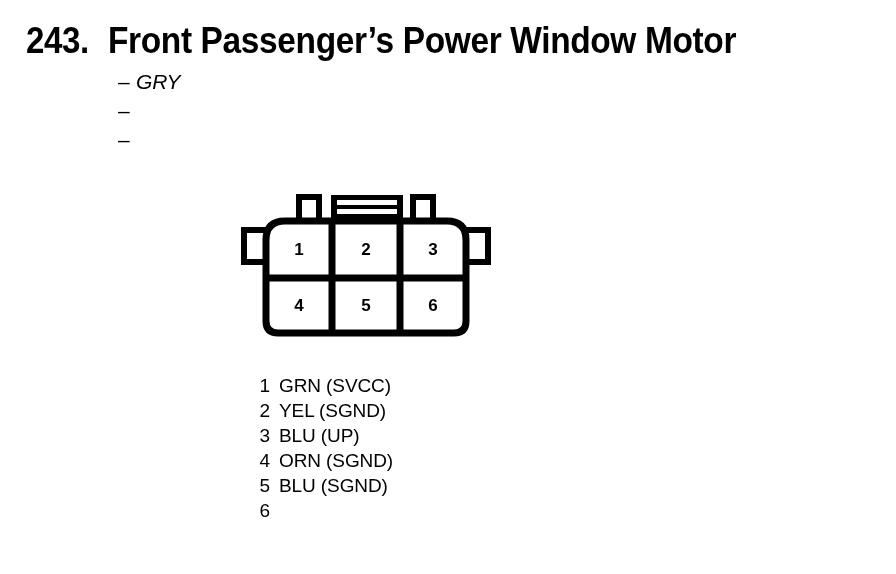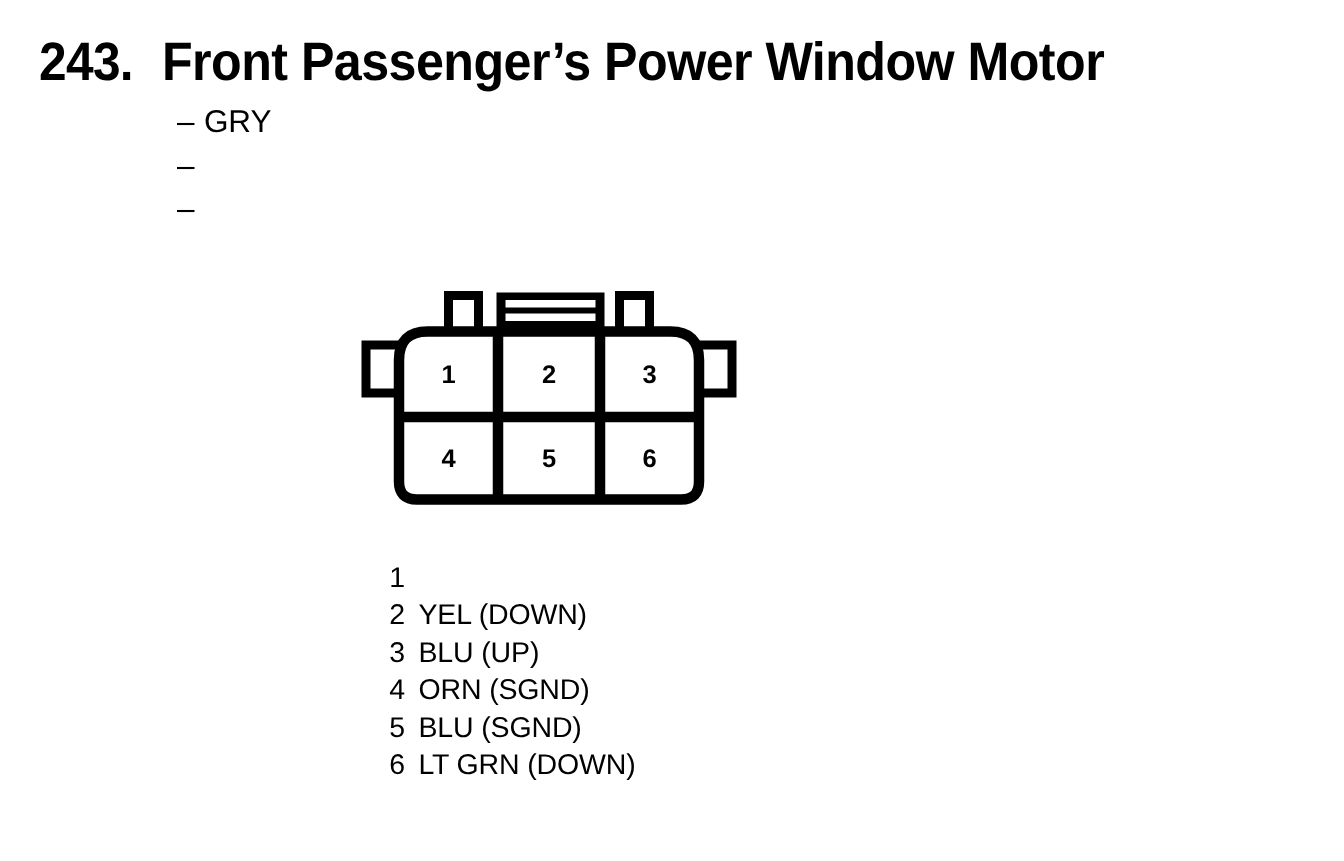--- a/index.html
+++ b/index.html
@@ -60,20 +60,21 @@
   .bullet-dash {
     font-size: 21px;
     line-height: 21px;
     width: 18px;
     flex: none;
   }
   .bullet-text {
     font-size: 21px;
     line-height: 21px;
     letter-spacing: -0.1px;
+    font-style: italic;
   }
 
   
   #connector-diagram {
     position: absolute;
     left: 236px;
     top: 190px;
     width: 260px;
     height: 150px;
   }
@@ -171,34 +172,34 @@
 
     <text class="pin-number" x="63" y="117">4</text>
     <text class="pin-number" x="130" y="117">5</text>
     <text class="pin-number" x="197" y="117">6</text>
   </svg>
 </div>
 
 <div id="pin-legend">
   <div class="legend-row">
     <span class="legend-num">1</span>
+    <span class="legend-label">GRN (SVCC)</span>
   </div>
   <div class="legend-row">
     <span class="legend-num">2</span>
-    <span class="legend-label">YEL (DOWN)</span>
+    <span class="legend-label">YEL (SGND)</span>
   </div>
   <div class="legend-row">
     <span class="legend-num">3</span>
     <span class="legend-label">BLU (UP)</span>
   </div>
   <div class="legend-row">
     <span class="legend-num">4</span>
     <span class="legend-label">ORN (SGND)</span>
   </div>
   <div class="legend-row">
     <span class="legend-num">5</span>
     <span class="legend-label">BLU (SGND)</span>
   </div>
   <div class="legend-row">
     <span class="legend-num">6</span>
-    <span class="legend-label">LT GRN (DOWN)</span>
   </div>
 </div>
 
 </body></html>

